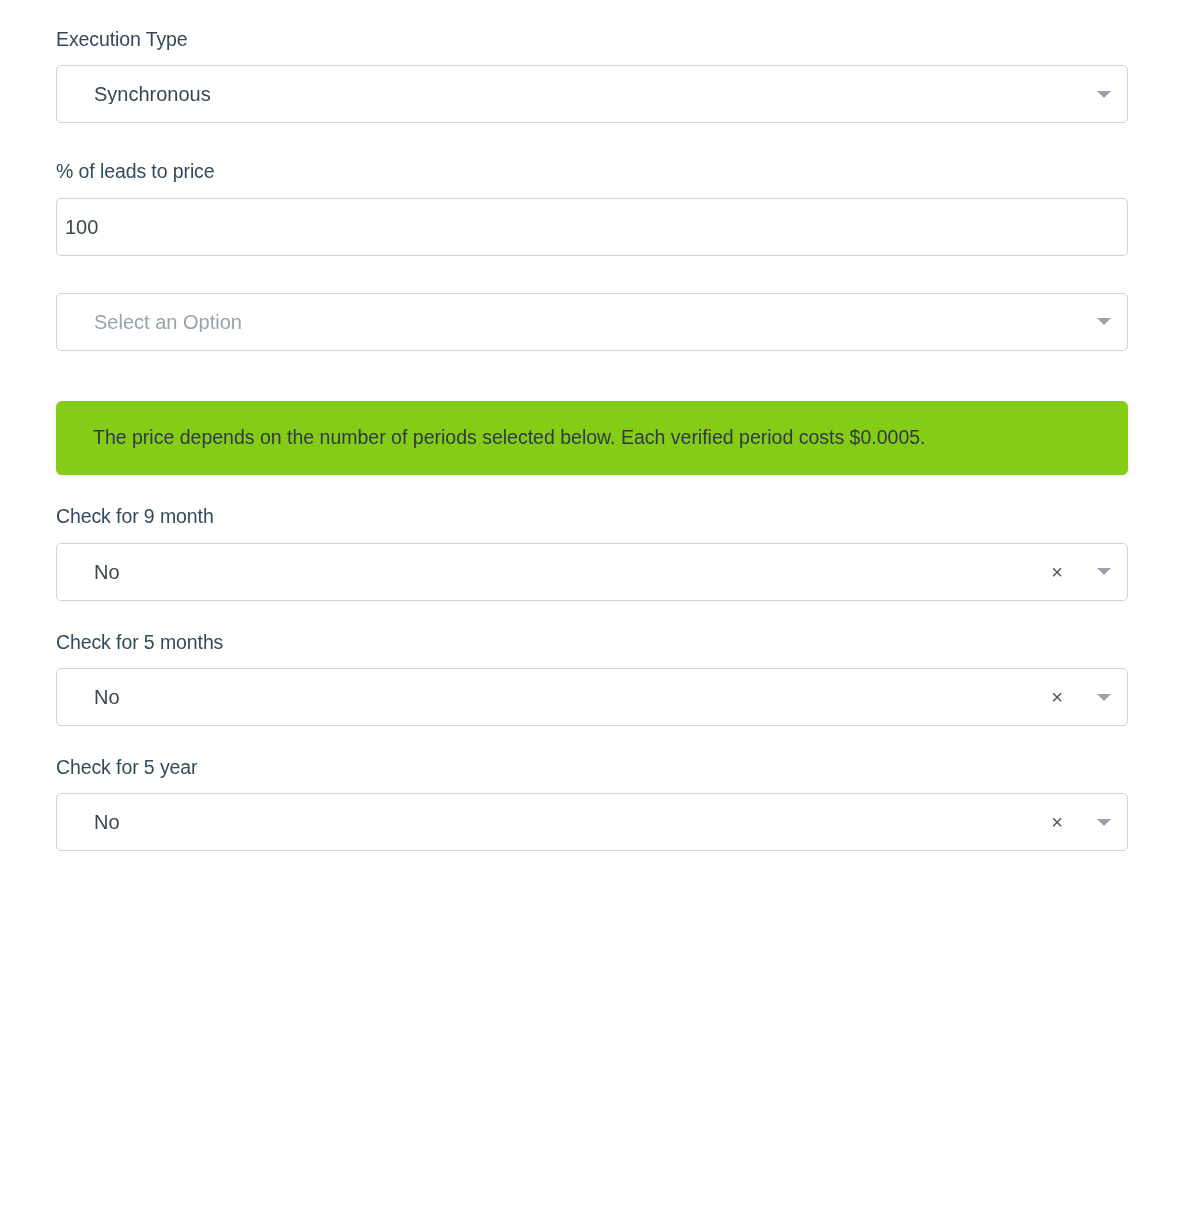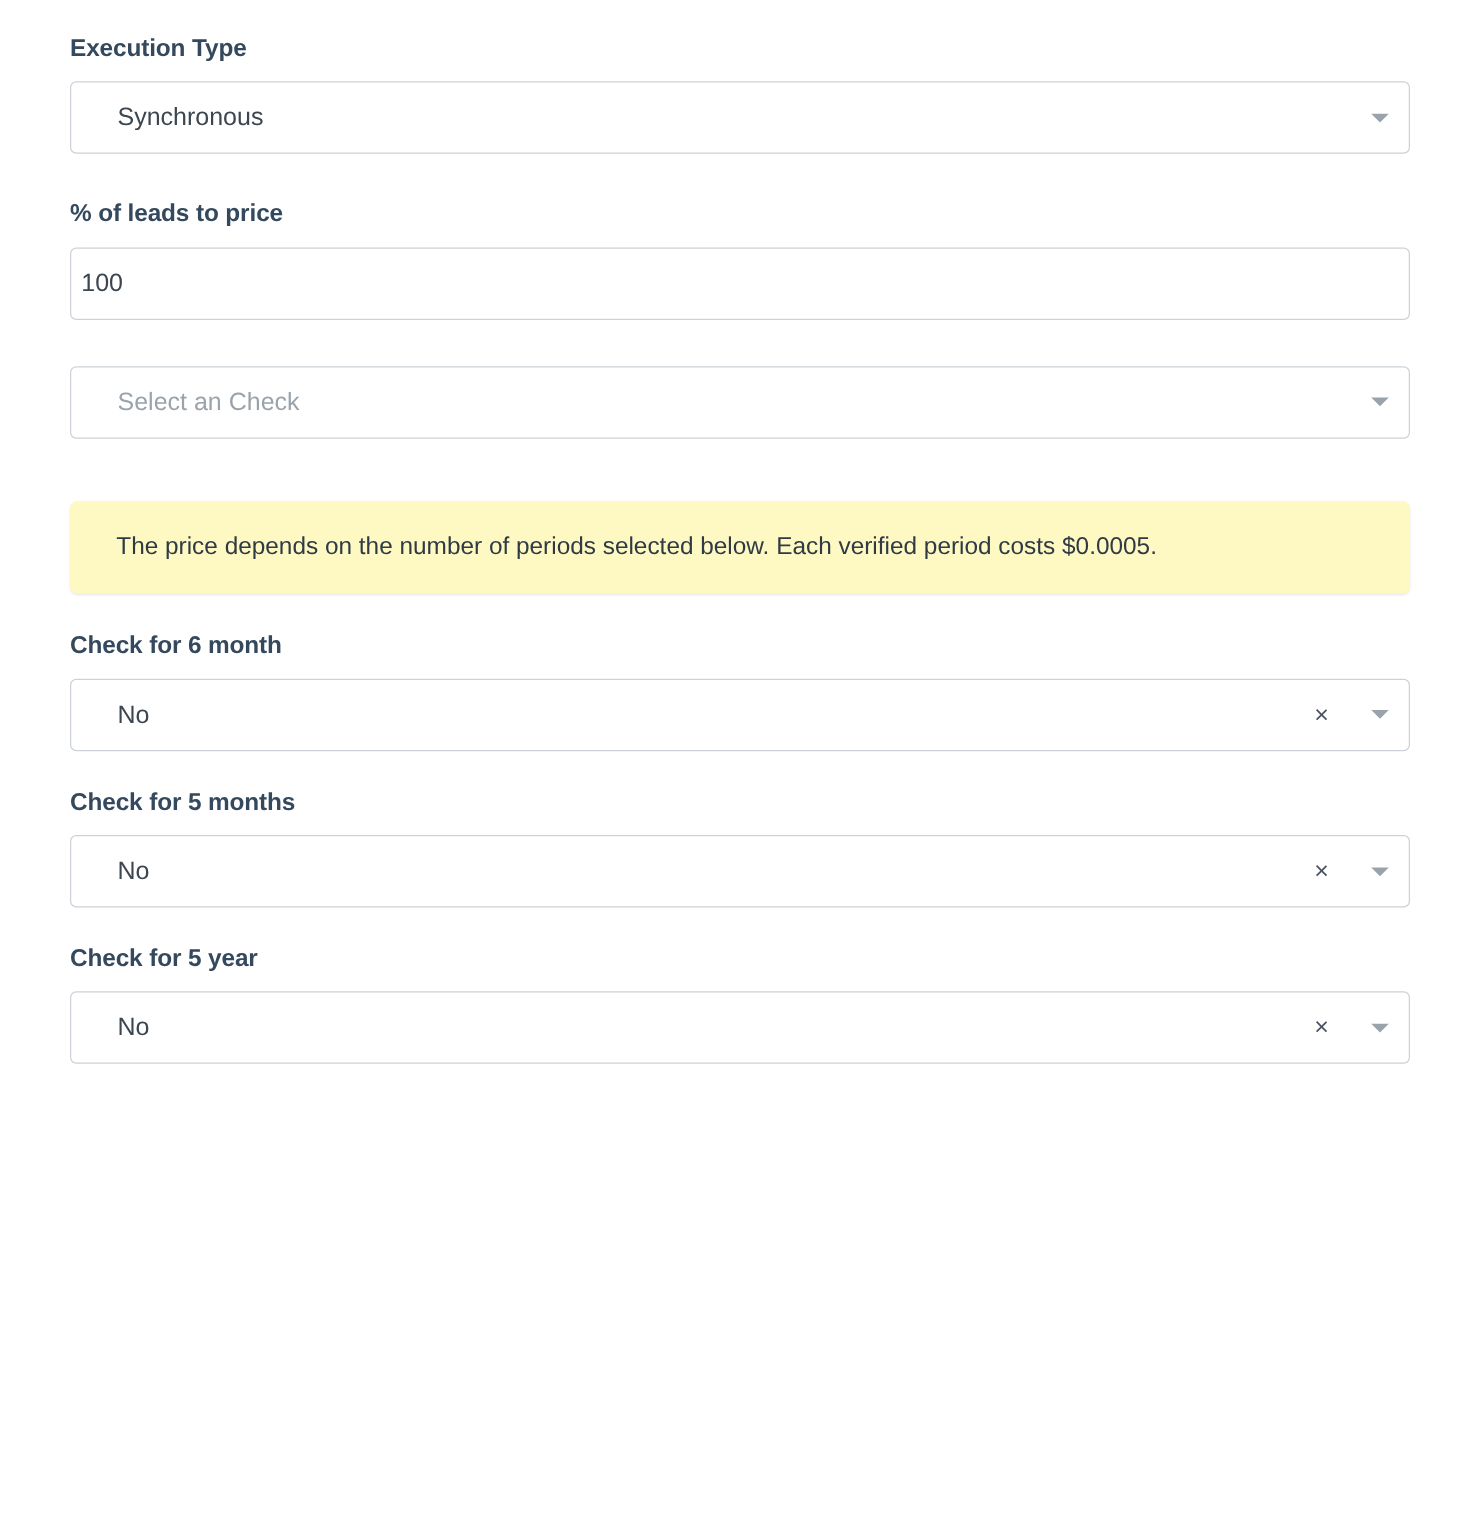--- a/index.html
+++ b/index.html
@@ -15,21 +15,21 @@
     overflow: hidden;
   }
   .form {
     padding: 28px 52px 0 56px;
   }
   .field {
     margin-bottom: 0;
   }
   .field-label {
     font-size: 19.5px;
-    font-weight: bold;
+    font-weight: normal;
     color: #34495e;
     letter-spacing: -0.1px;
     margin: 0 0 14px 0;
     line-height: 1.2;
   }
   .control {
     position: relative;
     width: 1072px;
     height: 58px;
     border: 1px solid #ccd2d8;
@@ -69,21 +69,21 @@
     line-height: 1;
     margin-right: 22px;
     flex: none;
     font-family: "Liberation Sans", sans-serif;
   }
   .gap-sm { height: 30px; }
   .gap-md { height: 37px; }
   .gap-lg { height: 50px; }
   .notice {
     width: 1072px;
-    background: #fef9c3;
+    background: #84cc16;
     border-radius: 6px;
     padding: 22px 34px 24px 37px;
     color: #2f3a44;
     font-size: 19.5px;
     line-height: 1.46;
     box-shadow: 0 1px 2px rgba(0,0,0,0.10);
   }
   .notice span { display: inline; }
 </style>
 </head>
@@ -105,35 +105,35 @@
     <div class="field-label">% of leads to price</div>
     <div class="control input-ctl">
       <span class="value">100</span>
     </div>
   </div>
 
   <div class="gap-md"></div>
 
   <div class="field">
     <div class="control">
-      <span class="value placeholder">Select an Check</span>
+      <span class="value placeholder">Select an Option</span>
       <span class="caret"></span>
     </div>
   </div>
 
   <div class="gap-lg"></div>
 
   <div class="notice">
     <span>The price depends on the number of periods selected below. Each verified period costs $0.0005.</span>
   </div>
 
   <div class="gap-sm"></div>
 
   <div class="field">
-    <div class="field-label">Check for 6 month</div>
+    <div class="field-label">Check for 9 month</div>
     <div class="control">
       <span class="value">No</span>
       <span class="clear-x">×</span>
       <span class="caret"></span>
     </div>
   </div>
 
   <div class="gap-sm"></div>
 
   <div class="field">

